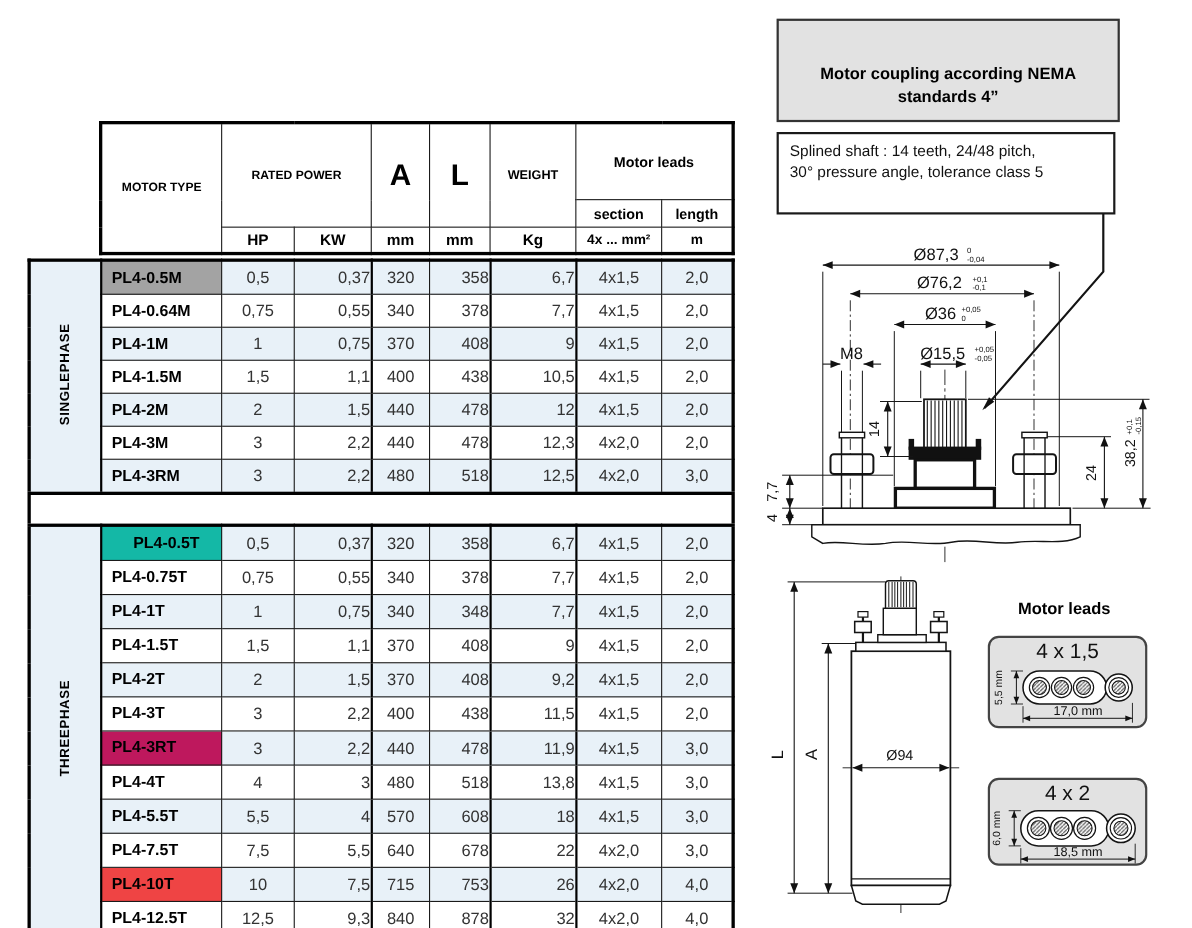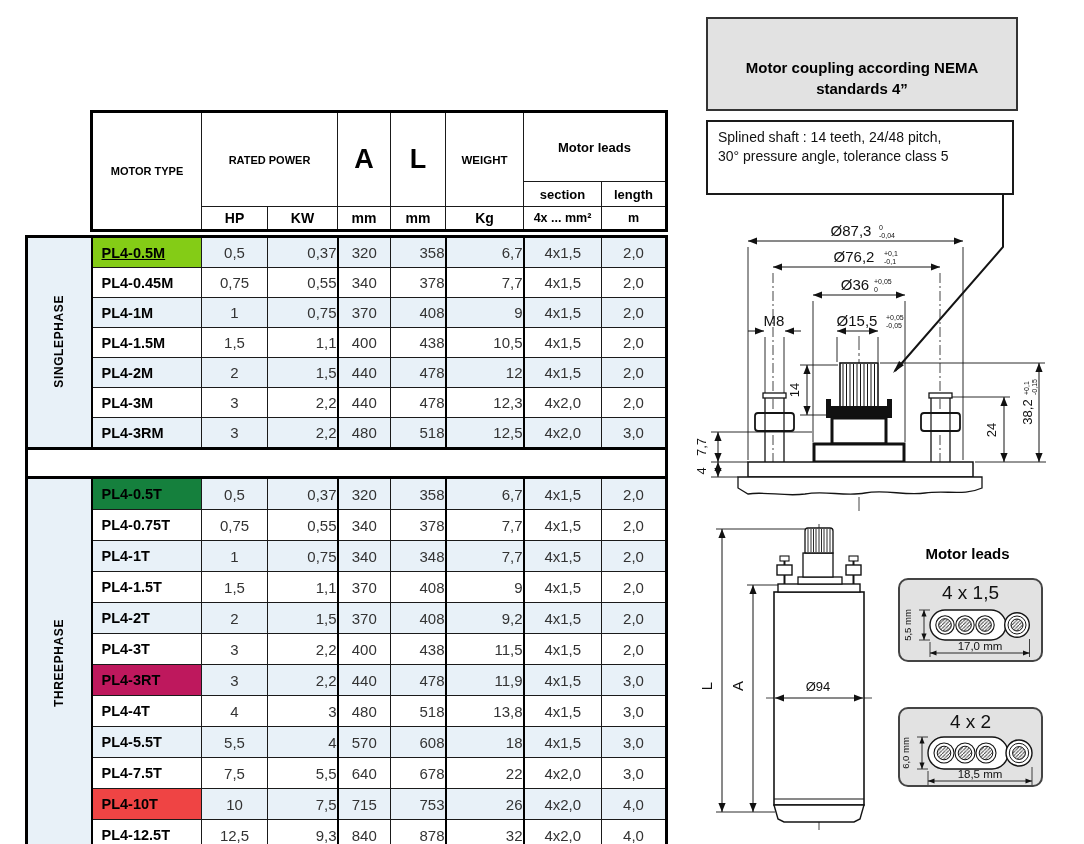--- a/index.html
+++ b/index.html
@@ -110,31 +110,31 @@
       <col style="width:70px">
     <col style="width:53px">
       <col style="width:55px">
       <col style="width:78px">
     <col style="width:78px">
       <col style="width:65px">
   </colgroup>
   <tbody id="tbody">
       <tr class="alt sp">
         <td rowspan="7" class="phase"><span>SINGLEPHASE</span></td>
-        <td class="c0" style="background: #84cc16; text-decoration: underline;">PL4-0.5M</td>
+        <td class="c0" style="background: #a3a3a3;">PL4-0.5M</td>
         <td class="c1" style="background: rgb(232, 241, 248);">0,5</td>
         <td class="c2" style="background: rgb(232, 241, 248);">0,37</td>
         <td class="c3" style="background: rgb(232, 241, 248);">320</td>
         <td class="c4" style="background: rgb(232, 241, 248);">358</td>
         <td class="c5" style="background: rgb(232, 241, 248);">6,7</td>
         <td class="c6" style="background: rgb(232, 241, 248);">4x1,5</td>
         <td class="c7" style="background: rgb(232, 241, 248);">2,0</td>
       </tr>
       <tr class="sp">
-        <td class="c0">PL4-0.45M</td>
+        <td class="c0">PL4-0.64M</td>
         <td class="c1">0,75</td>
         <td class="c2">0,55</td>
         <td class="c3">340</td>
         <td class="c4">378</td>
         <td class="c5">7,7</td>
         <td class="c6">4x1,5</td>
         <td class="c7">2,0</td>
       </tr>
       <tr class="alt sp">
         <td class="c0" style="background: rgb(232, 241, 248);">PL4-1M</td>
@@ -184,21 +184,21 @@
         <td class="c4" style="background: rgb(232, 241, 248);">518</td>
         <td class="c5" style="background: rgb(232, 241, 248);">12,5</td>
         <td class="c6" style="background: rgb(232, 241, 248);">4x2,0</td>
         <td class="c7" style="background: rgb(232, 241, 248);">3,0</td>
       </tr>
       <tr>
         <td colspan="9" class="sep"></td>
       </tr>
       <tr class="alt tp">
         <td rowspan="12" class="phase"><span>THREEPHASE</span></td>
-        <td class="c0" style="background: #15803d;">PL4-0.5T</td>
+        <td class="c0" style="background: #14b8a6; text-align: center;">PL4-0.5T</td>
         <td class="c1" style="background: rgb(232, 241, 248);">0,5</td>
         <td class="c2" style="background: rgb(232, 241, 248);">0,37</td>
         <td class="c3" style="background: rgb(232, 241, 248);">320</td>
         <td class="c4" style="background: rgb(232, 241, 248);">358</td>
         <td class="c5" style="background: rgb(232, 241, 248);">6,7</td>
         <td class="c6" style="background: rgb(232, 241, 248);">4x1,5</td>
         <td class="c7" style="background: rgb(232, 241, 248);">2,0</td>
       </tr>
       <tr class="tp">
         <td class="c0">PL4-0.75T</td>

